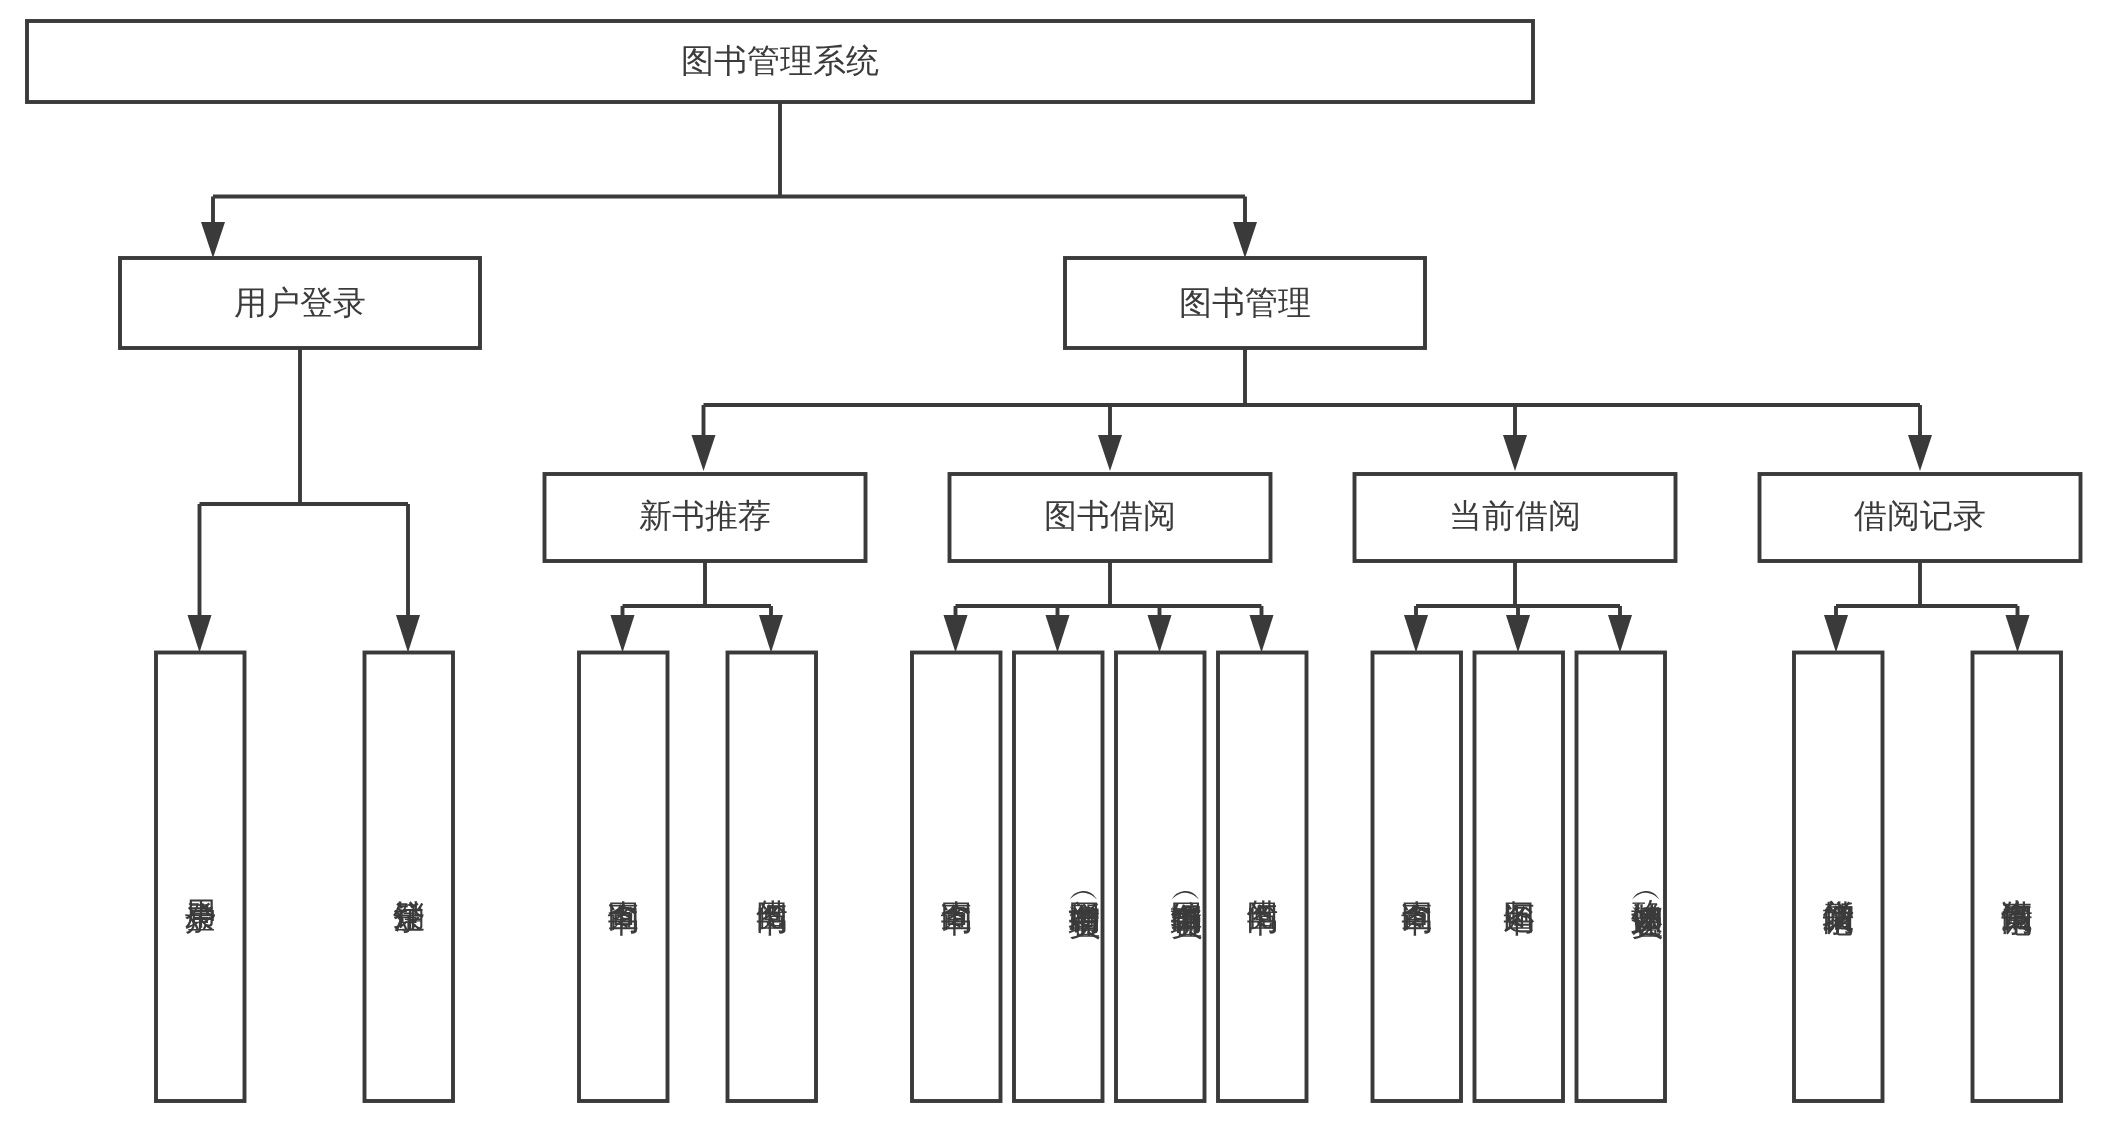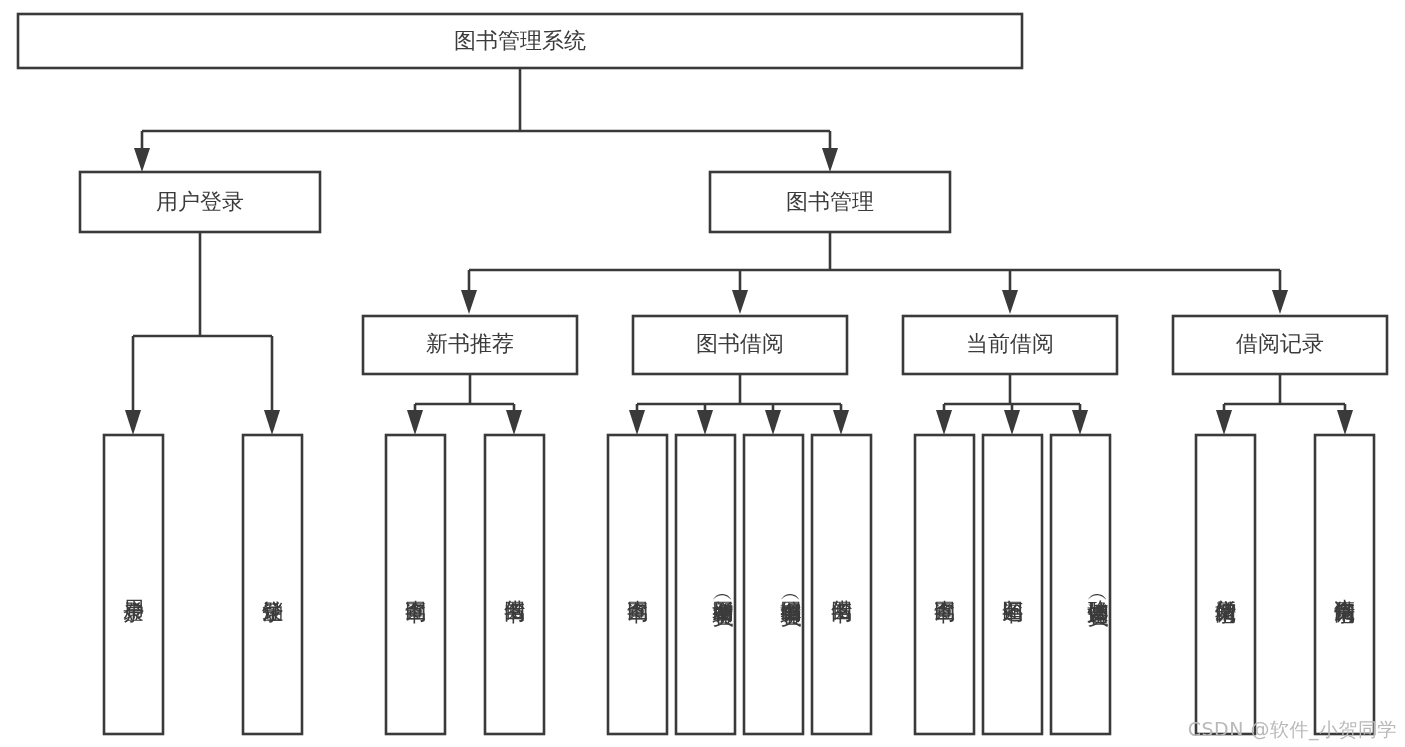--- a/index.html
+++ b/index.html
@@ -217,15 +217,14 @@
   <div class="leaf-label" style="left:744px; top:440px; width:59px; height:294px; display:flex; align-items:flex-start; justify-content:center;">编辑图书（管理员）</div>
   <div class="leaf-label" style="left:812px; top:435px; width:59px; height:299px; display:flex; align-items:center; justify-content:center;">借阅图书</div>
 
   <div class="leaf-label" style="left:915px; top:435px; width:59px; height:299px; display:flex; align-items:center; justify-content:center;">查询图书</div>
   <div class="leaf-label" style="left:983px; top:435px; width:59px; height:299px; display:flex; align-items:center; justify-content:center;">归还图书</div>
   <div class="leaf-label" style="left:1051px; top:440px; width:59px; height:294px; display:flex; align-items:flex-start; justify-content:center;">确认归还（管理员）</div>
 
   <div class="leaf-label" style="left:1196px; top:435px; width:59px; height:299px; display:flex; align-items:center; justify-content:center;">新增借阅记录</div>
   <div class="leaf-label" style="left:1315px; top:435px; width:59px; height:299px; display:flex; align-items:center; justify-content:center;">查询借阅记录</div>
 
-  <div class="watermark">CSDN @软件_小贺同学</div>
 
 </div>
 
 </body></html>

